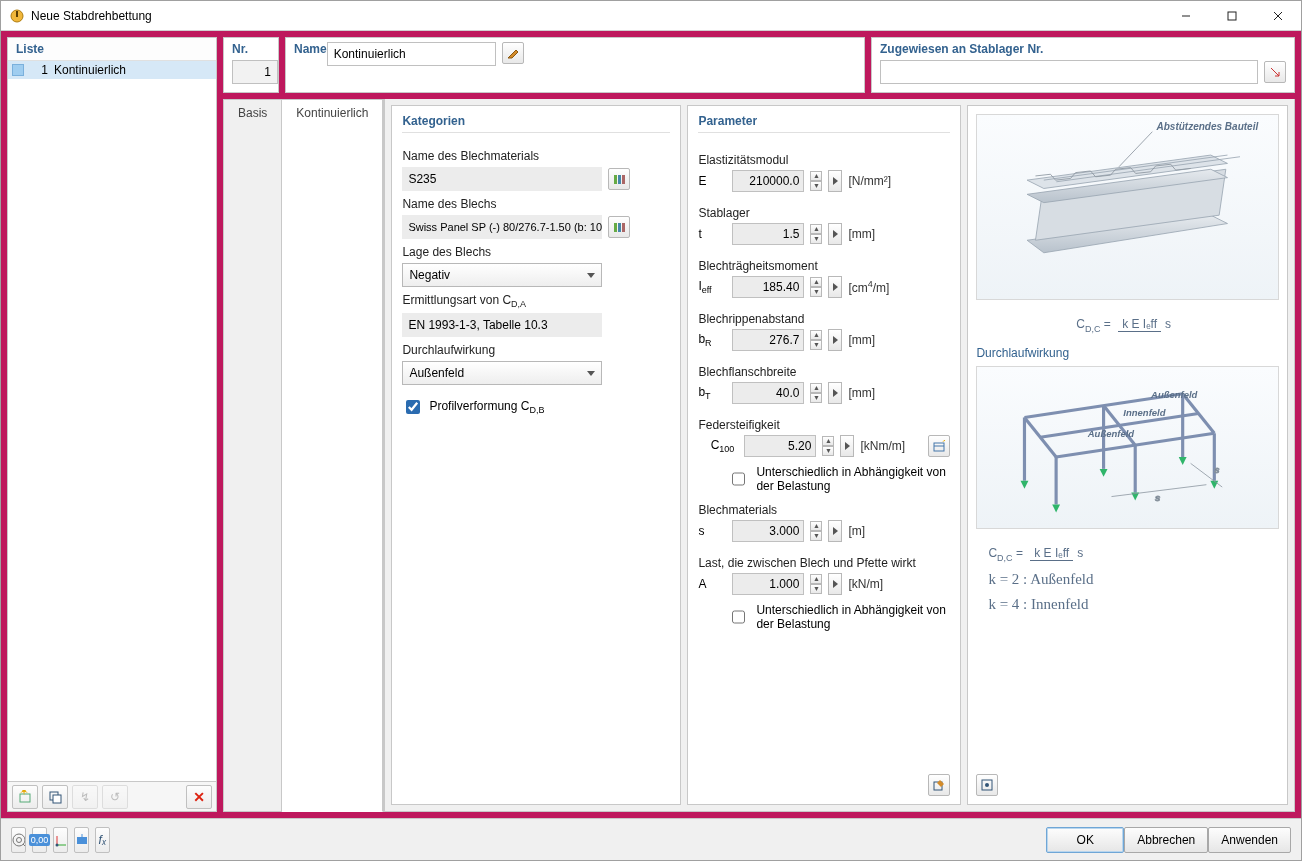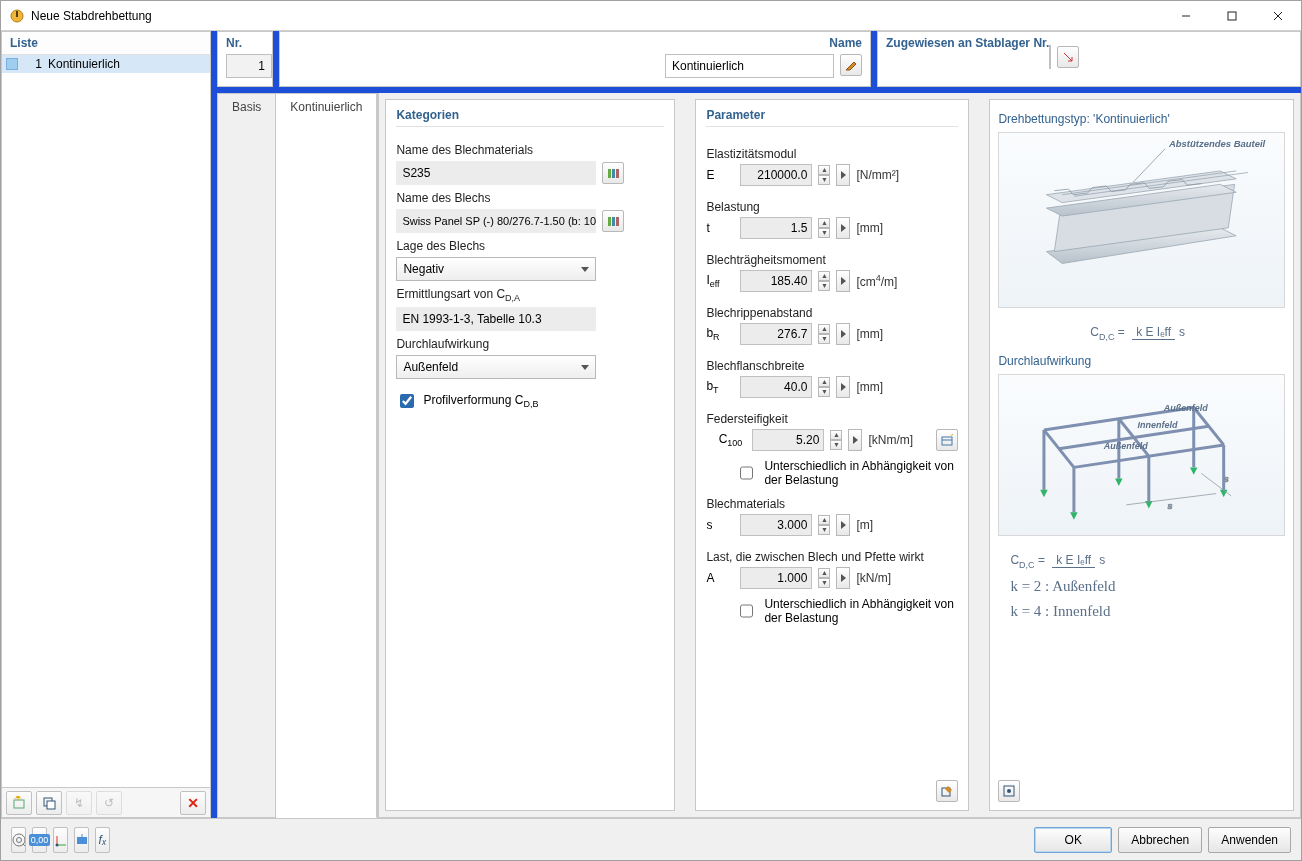--- a/index.html
+++ b/index.html
@@ -3,47 +3,47 @@
 <meta charset="utf-8">
 <style>
   * { box-sizing: border-box; font-family: "Segoe UI", Tahoma, sans-serif; font-size: 12px; }
   body { margin: 0; background: #fff; color: #000; }
   .window { width: 1302px; height: 861px; border: 1px solid #a0a0a0; display: flex; flex-direction: column; position: relative; }
   .titlebar { height: 30px; display: flex; align-items: center; padding: 0 0 0 8px; border-bottom: 1px solid #d0d0d0; }
   .titlebar .icon { width:16px; height:16px; margin-right:6px; }
   .titlebar .title { flex:1; }
   .winbtns { display:flex; }
   .winbtn { width:46px; height:29px; display:flex; align-items:center; justify-content:center; }
-  .body { flex:1; display:flex; gap:6px; background:#1d4ed8; }
+  .body { flex:1; display:flex; padding:6px; gap:6px; background:#be185d; }
   .panel-head { padding:4px 8px; color:#33628f; font-weight:600; border-bottom:1px solid #e0e0e0; background:#fdfdfd;}
   .left { width:210px; display:flex; flex-direction:column; gap:0;}
   .left .list { flex:1; background:#fff; border:1px solid #c8c8c8;}
   .list-row { display:flex; align-items:center; padding:2px 4px; background:#d6e8f7; }
   .list-row .sq { width:12px; height:12px; background:#9fcdf0; border:1px solid #7ab0dc; margin-right:6px;}
   .list-row .num { width:18px; text-align:right; margin-right:6px;}
   .left-tools { border:1px solid #c8c8c8; border-top:none; background:#f6f6f6; height:30px; display:flex; align-items:center; padding:0 4px; gap:4px;}
   .tbtn { width:26px; height:24px; border:1px solid #c0c0c0; background:linear-gradient(#fdfdfd,#ececec); display:flex; align-items:center; justify-content:center; border-radius:2px;}
   .tbtn[aria-disabled="true"] { opacity:.45; }
   .spacer { flex:1; }
   .center { flex:1; display:flex; flex-direction:column; gap:6px; }
   .toprow { display:flex; gap:6px; }
   .field-block { background:#fff; border:1px solid #c8c8c8; padding:4px 8px 8px 8px; }
   .lbl { color:#33628f; font-weight:600; margin-bottom:4px; display:block;}
   .nrbox { width:56px; }
   .nrbox input { width:46px; height:24px; text-align:right; padding-right:6px; border:1px solid #c0c0c0; background:#f2f2f2;}
-  .namebox { flex:1; display:flex; flex-direction:column;align-items:flex-end;}
+  .namebox { flex:1; display:flex; flex-direction:row;}
   .name-row { display:flex; gap:6px; }
   .name-row input { flex:1; height:24px; padding:0 6px; border:1px solid #c0c0c0;}
-  .assignbox { width:424px; display:flex; flex-direction:row;}
+  .assignbox { width:424px; display:flex; flex-direction:column;}
   .assign-row { display:flex; gap:6px; align-items:center;}
   .assign-row .slot { flex:1; height:24px; border:1px solid #c0c0c0; background:#fff;}
   .tabs { display:flex; background:#f0f0f0; border:1px solid #c8c8c8; border-bottom:none;}
   .tab { padding:6px 14px; background:#f0f0f0; border-right:1px solid #c8c8c8; color:#444; border-bottom:1px solid #c8c8c8; cursor:pointer;}
   .tab.active { background:#fff; border-bottom:1px solid #fff; }
-  .tabbody { flex:1; display:flex; gap:20px; border:1px solid #c8c8c8; background:#f0f0f0; padding:6px; border-top:none;}
+  .tabbody { flex:1; display:flex; gap:6px; border:1px solid #c8c8c8; background:#f0f0f0; padding:6px; border-top:none;}
   .col { background:#fff; border:1px solid #c8c8c8; padding:8px 10px; display:flex; flex-direction:column; }
   .col1 { width:290px; }
   .col2 { width:274px; }
   .col3 { flex:1; }
   .section-title { color:#33628f; font-weight:600; margin-bottom:10px; border-bottom:1px solid #e0e0e0; padding-bottom:4px;}
   .form-lbl { color:#222; margin-top:6px; margin-bottom:4px; }
   .grayfield { width:200px; height:24px; background:#ececec; border:none; padding:0 6px; display:inline-flex; align-items:center; overflow:hidden; white-space:nowrap;}
   .row { display:flex; align-items:center; gap:6px; }
   .select { width:200px; height:24px; border:1px solid #b8b8b8; background:linear-gradient(#fff,#eee); padding:0 6px; display:flex; align-items:center; justify-content:space-between;}
   .chev { width:0;height:0;border-left:4px solid transparent;border-right:4px solid transparent;border-top:5px solid #555; }
@@ -56,21 +56,21 @@
   .spin div { width:12px; height:10px; border:1px solid #b8b8b8; background:linear-gradient(#fff,#e8e8e8); font-size:7px; line-height:8px; text-align:center; color:#555;}
   .arrow-r { width:14px; height:22px; border:1px solid #b8b8b8; background:linear-gradient(#fff,#e8e8e8); display:flex; align-items:center; justify-content:center;}
   .arrow-r::after { content:''; width:0;height:0;border-top:4px solid transparent;border-bottom:4px solid transparent;border-left:5px solid #555;}
   .unit { color:#333; }
   .param-group-lbl { color:#222; margin-top:10px; margin-bottom:3px; }
   .il { display:flex; align-items:center; gap:8px; margin-top:10px;}
   .il input[type=checkbox]{width:14px;height:14px;}
   .illus { flex:1; border:1px solid #d8d8d8; background:#fff; margin-bottom:8px; position:relative; display:flex; align-items:center; justify-content:center;}
   .footer { border-top:1px solid #c8c8c8; height:42px; display:flex; align-items:center; padding:0 10px; gap:6px; background:#f0f0f0;}
   .footer .tbtn { width:15px; height:26px;}
-  .footer-btns { margin-left:auto; display:flex; gap:6px;border-radius:8px;}
+  .footer-btns { margin-left:auto; display:flex; border-radius:8px;}
   .btn { min-width:78px; height:26px; border:1px solid #a8a8a8; background:linear-gradient(#fdfdfd,#e6e6e6); border-radius:2px; padding:0 12px;}
   .btn.primary { border-color:#6fa6d6; box-shadow:0 0 0 1px #b9d6ee inset;}
   sub{font-size:9px; vertical-align:sub;}
   sup{font-size:9px; vertical-align:super;}
   .imgph { width:100%; height:100%; display:flex; align-items:flex-end; justify-content:center; color:#999; font-style:italic; background:linear-gradient(180deg,#fafcfe,#eef3f7);font-weight:bold;}
   .imgph svg { max-width:100%; max-height:100%;}
   .minibt { width:22px; height:22px; border:1px solid #b8b8b8; background:linear-gradient(#fff,#e8e8e8); display:flex; align-items:center; justify-content:center; border-radius:2px;}
   .col3 .sub-head{ color:#33628f; font-weight:400; margin:4px 0 6px 0;}
   .formula { color:#5a6f88; font-family: "Cambria Math", serif; font-size:16px; margin-top:6px; text-align:center;}
   .formula .fr { display:inline-block; text-align:center; vertical-align:middle; margin:0 4px;}
@@ -240,21 +240,21 @@
               <span class="sym">E</span>
               <input class="numinput" value="210000.0" style="">
               <div class="spin">
                   <div>▲</div>
                   <div>▼</div>
                 </div>
               <div class="arrow-r"></div>
               <span class="unit">[N/mm²]</span>
             </div>
 
-            <div class="param-group-lbl">Belastung</div>
+            <div class="param-group-lbl">Stablager</div>
             <div class="param-row">
               <span class="sym">t</span>
               <input class="numinput" value="1.5" style="">
               <div class="spin">
                   <div>▲</div>
                   <div>▼</div>
                 </div>
               <div class="arrow-r"></div>
               <span class="unit">[mm]</span>
             </div>
@@ -352,21 +352,20 @@
               <div class="minibt">
                   <svg width="12" height="12">
                     <rect x="1" y="3" width="8" height="8" fill="none" stroke="#357"></rect>
                     <path d="M7 1 L11 5 L8 8 L4 4 Z" fill="#d38b2a"></path>
                   </svg>
                 </div>
             </div>
           </div>
 
           <div class="col col3" style="padding:8px;">
-            <div class="sub-head">Drehbettungstyp: 'Kontinuierlich'</div>
             <div class="illus" style="height:240px;">
               <div class="imgph">
                 <svg viewBox="0 0 360 220">
                   <defs>
                     <linearGradient id="g1" x1="0" y1="0" x2="0" y2="1">
                         <stop offset="0" stop-color="#e6eaee"></stop>
                         <stop offset="1" stop-color="#b8c2cc"></stop>
                       </linearGradient>
                   </defs>
 

